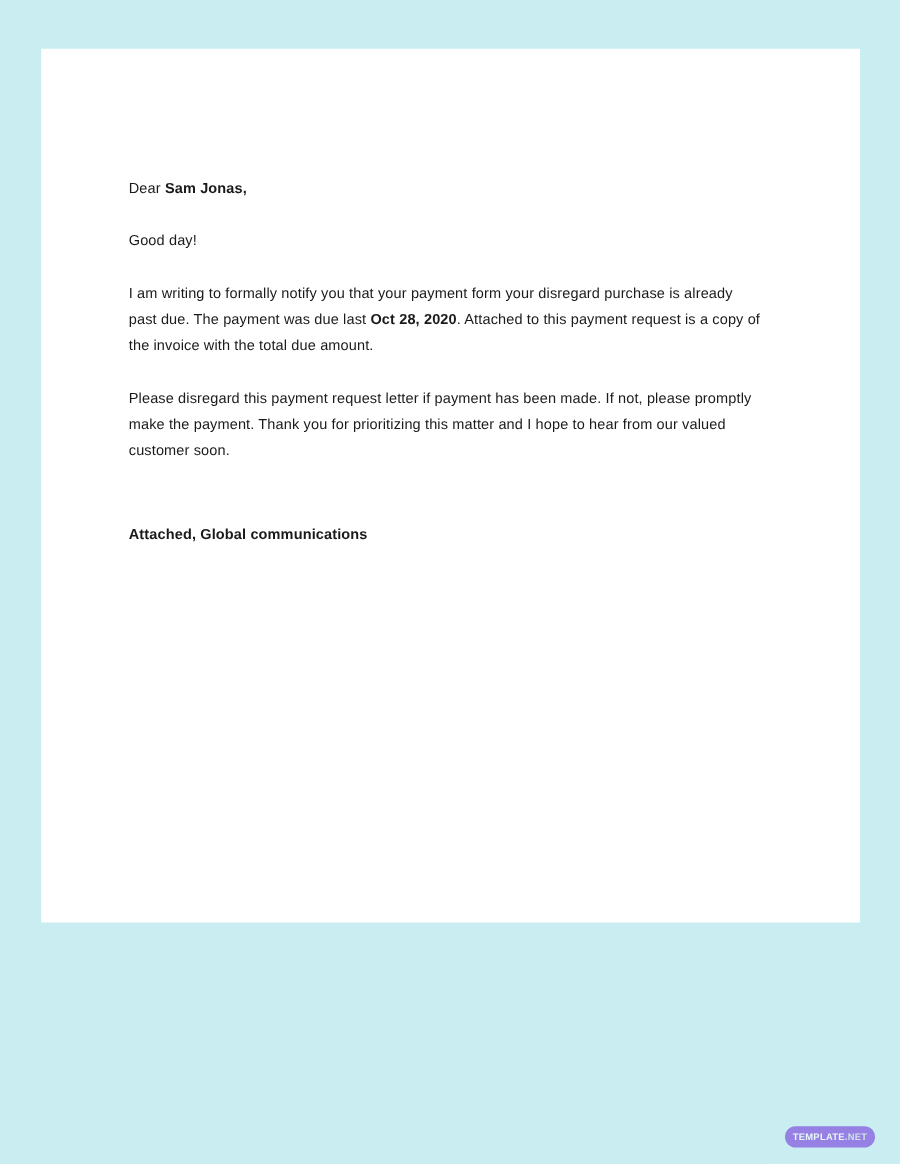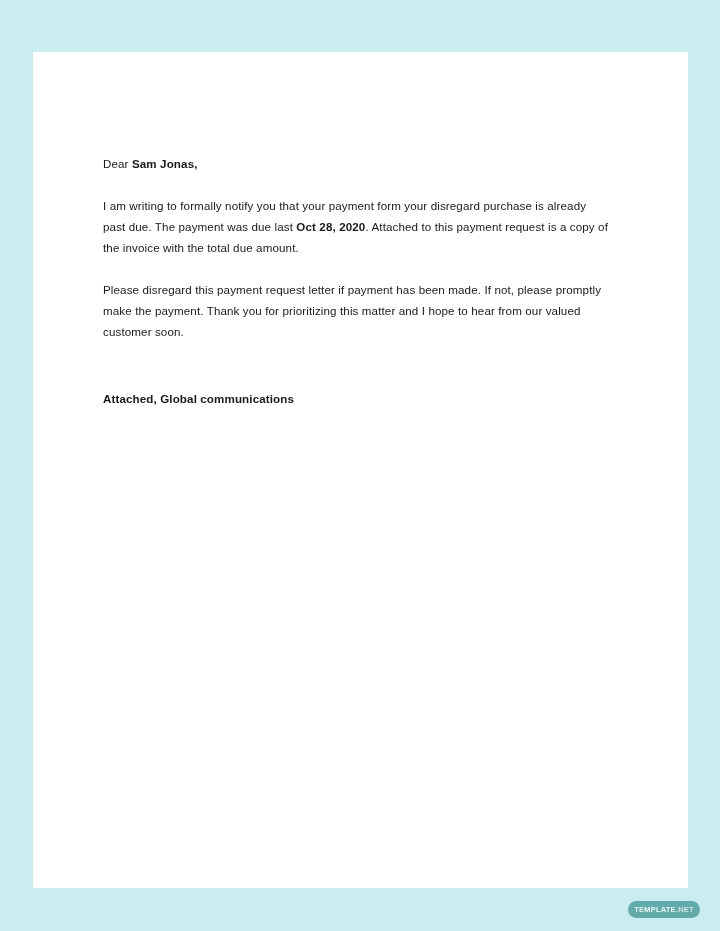--- a/index.html
+++ b/index.html
@@ -19,23 +19,23 @@
   .canvas {
     position: absolute;
     inset: 0;
     background: #c9edf0;
   }
 
   
   .page {
     position: absolute;
     left: 33px;
-    top: 52px;
+    top: 39px;
     width: 655px;
-    height: 836px;
+    height: 699px;
     background: #ffffff;
     box-sizing: border-box;
   }
 
   .letter-body {
     position: absolute;
     left: 70px;
     top: 101px;
     width: 508px;
     color: #1a1a1a;
@@ -81,21 +81,21 @@
   }
 
   
   .watermark {
     position: absolute;
     left: 628px;
     top: 901px;
     width: 72px;
     height: 17px;
     border-radius: 9px;
-    background: #0f766e;
+    background: #6d28d9;
     opacity: 0.55;
     display: flex;
     align-items: center;
     justify-content: center;
     font-family: "Liberation Sans", sans-serif;
     font-size: 7.5px;
     font-weight: bold;
     letter-spacing: 0.03em;
     white-space: nowrap;
     text-align: right;
@@ -111,20 +111,21 @@
 <body>
 
 <div class="canvas">
 
   <div class="page">
 
     <div class="letter-body">
 
       <p class="salutation"><span>Dear </span><span class="b">Sam Jonas,</span></p>
 
+      <p class="greeting">Good day!</p>
 
       <p class="para"><span>I am writing to formally notify you that your payment form your disregard purchase is already past due. The payment was due last </span><span class="b">Oct 28, 2020</span><span>. Attached to this payment request is a copy of the invoice with the total due amount.</span></p>
 
       <p class="para-last">Please disregard this payment request letter if payment has been made. If not, please promptly make the payment. Thank you for prioritizing this matter and I hope to hear from our valued customer soon.</p>
 
       <div class="closing-gap"></div>
 
 
 
       <p class="signature-title">Attached, Global communications</p>

